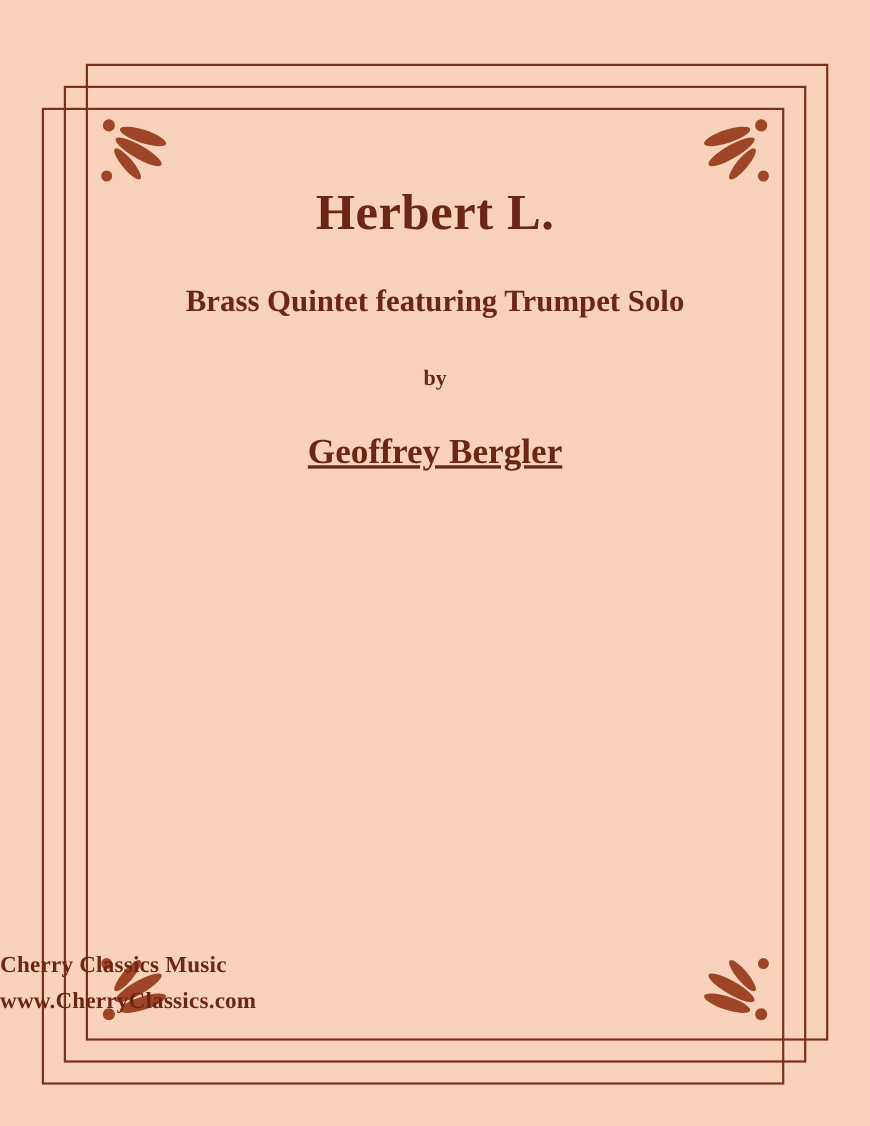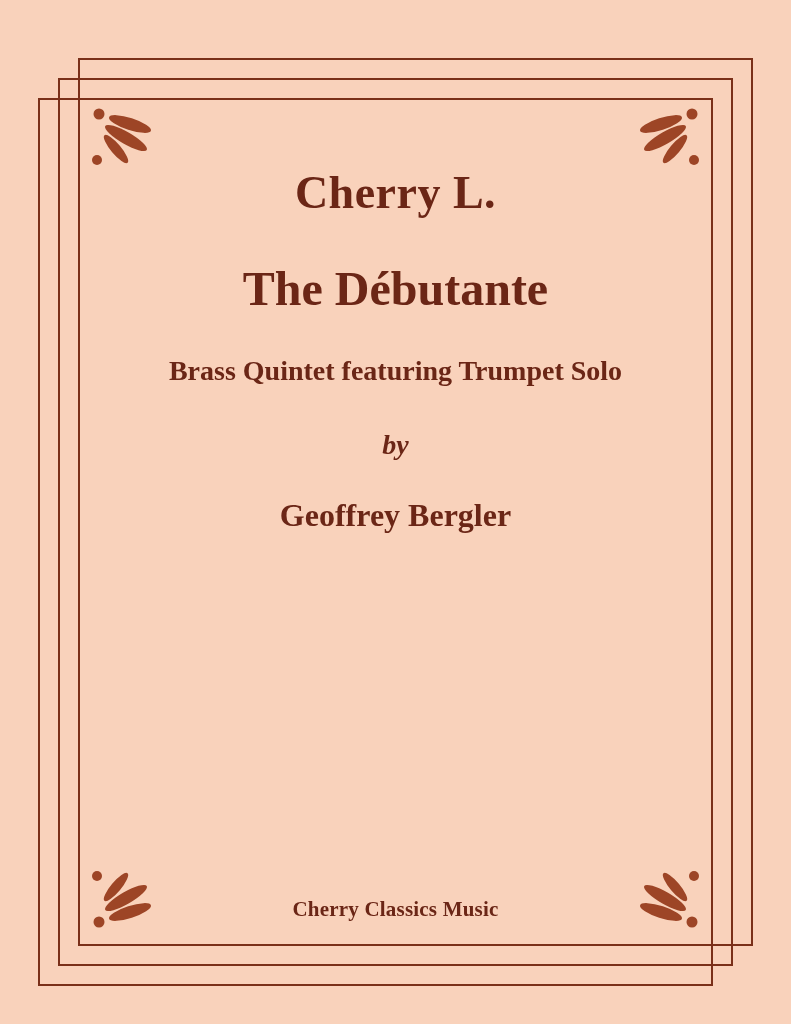--- a/index.html
+++ b/index.html
@@ -74,37 +74,37 @@
     font-size: 21px;
     font-style: italic;
     margin-top: 34px;
   }
   .instrumentation {
     font-size: 28px;
     font-weight: bold;
     margin-top: 40px;
   }
   .by {
-    font-size: 28px;
-    font-style: italic;
+    font-size: 20px;
     font-weight: bold;
     margin-top: 42px;
   }
   .arranger {
     font-size: 32px;
     font-weight: bold;
     margin-top: 36px;
+    text-decoration: underline;
   }
 
   .publisher {
     position: absolute;
     left: 0;
     right: 0;
     bottom: 102px;
-    text-align: center;
+    text-align: left;
   }
   .publisher-name {
     font-size: 21px;
     font-weight: bold;
     letter-spacing: 0.2px;
   }
   .publisher-url {
     font-size: 21px;
     font-weight: bold;
     margin-top: 7px;
@@ -157,22 +157,22 @@
       <ellipse cx="44" cy="20" rx="22" ry="6" transform="rotate(18 44 20)"></ellipse>
       <ellipse cx="40" cy="34" rx="24" ry="6" transform="rotate(30 40 34)"></ellipse>
       <ellipse cx="30" cy="45" rx="18" ry="5" transform="rotate(50 30 45)"></ellipse>
       <circle cx="13" cy="10" r="5.5"></circle>
       <circle cx="11" cy="56" r="5"></circle>
     </g>
   </svg>
 </div>
 
 <div class="content">
-  <div class="composer-first">Cherry L.</div>
-  <div class="work-title">The Débutante</div>
+  <div class="composer-first">Herbert L.</div>
   <div class="instrumentation">Brass Quintet featuring Trumpet Solo</div>
   <div class="by">by</div>
   <div class="arranger">Geoffrey Bergler</div>
 </div>
 
 <div class="publisher">
   <div class="publisher-name">Cherry Classics Music</div>
+  <div class="publisher-url">www.CherryClassics.com</div>
 </div>
 
 </body></html>

